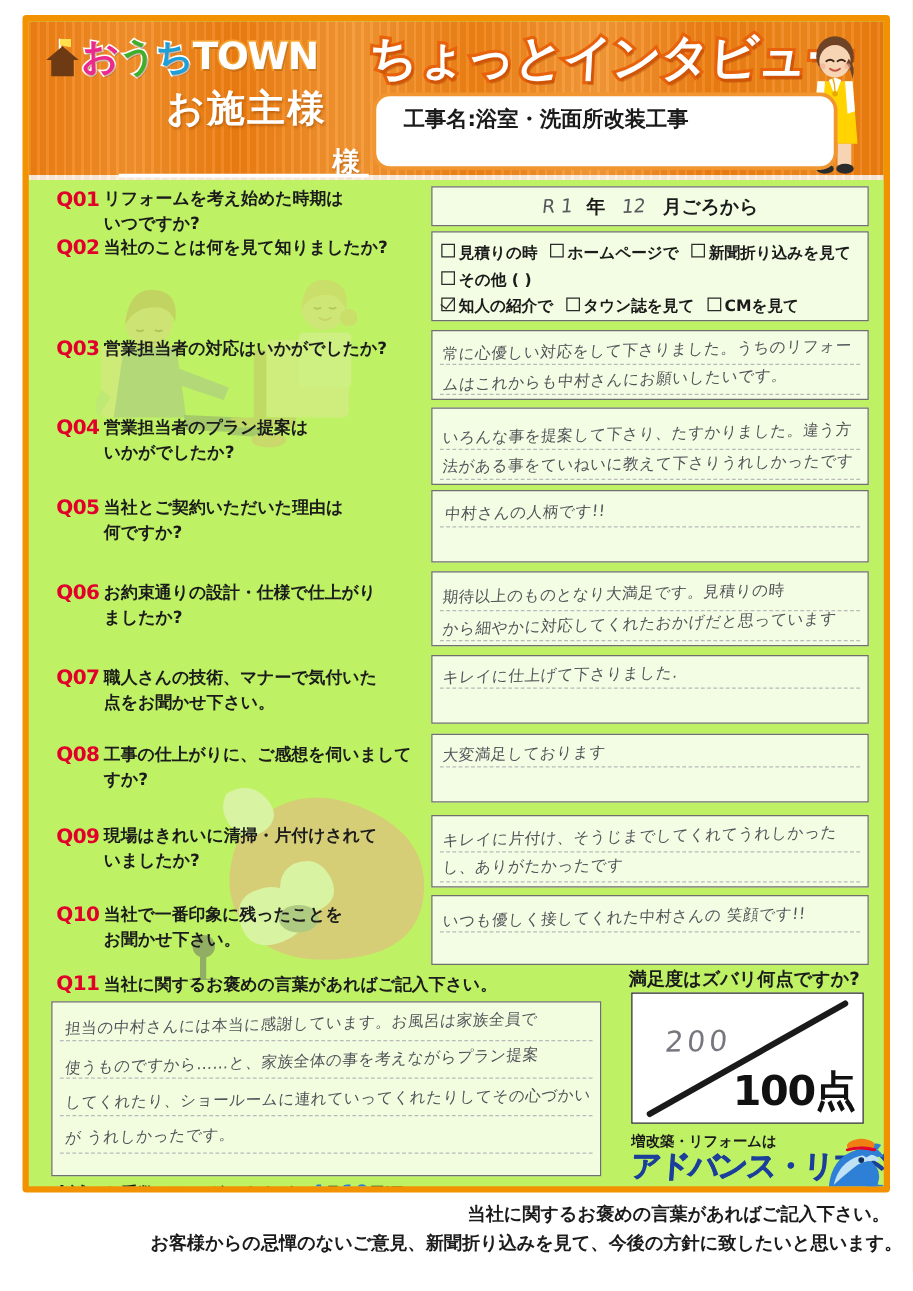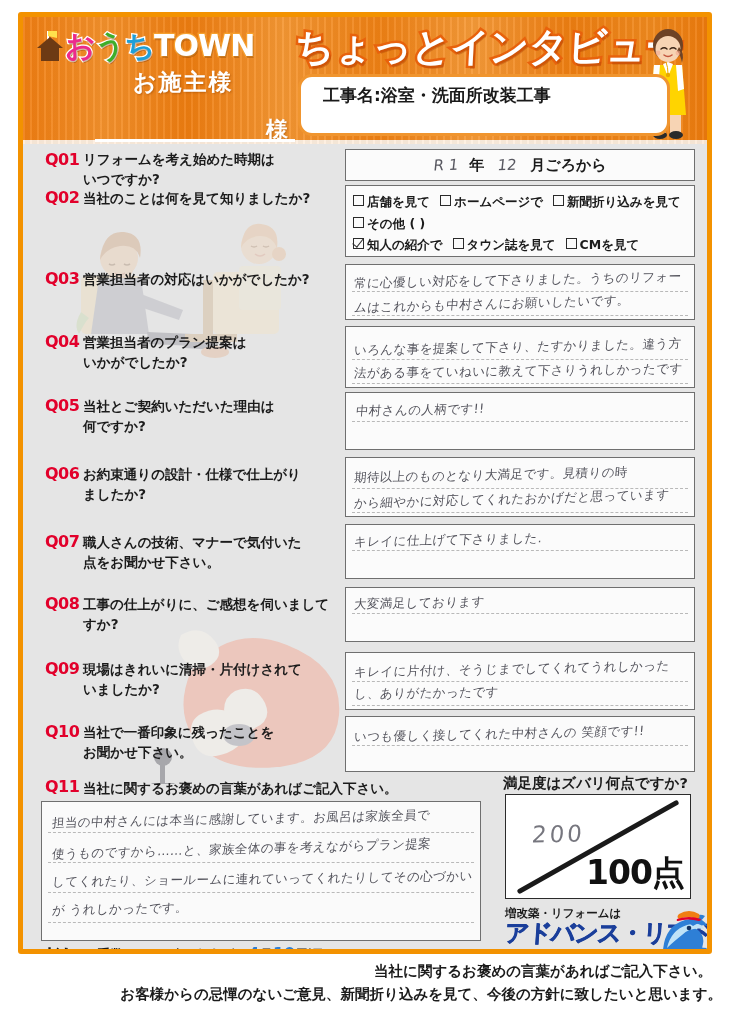--- a/index.html
+++ b/index.html
@@ -27,21 +27,21 @@
 
   
   .sheet {
     position: absolute;
     left: 18px;
     top: 12px;
     width: 694px;
     height: 942px;
     border: 5px solid #F39200;
     border-radius: 3px;
-    background: #e5e5e5;
+    background: #bef264;
     box-sizing: border-box;
     overflow: hidden;
   }
 
   
   .header {
     position: absolute;
     left: 0; top: 0;
     width: 100%;
     height: 127px;
@@ -114,21 +114,21 @@
   .lg-o{ color:#EC2A8B; }
   .lg-u{ color:#3FAE2A; }
   .lg-chi{ color:#1F9FD8; }
   .lg-town{ color:#FFFFFF; -webkit-text-stroke:2.5px #F6A02E !important; }
 
   .oseshu{
     position:absolute;
     left: 110px; top: 50px;
     font-family:"DejaVu Sans", sans-serif;
     font-weight:700;
-    font-size:23px;
+    font-size:30px;
     color:#ffffff;
     letter-spacing: 2px;
     text-shadow: 1px 1px 2px rgba(150,70,0,.5);
     z-index:4;
   }
   .sama{
     position:absolute;
     left: 243px; top: 98px;
     font-family:"DejaVu Sans", sans-serif;
     font-weight:700;
@@ -544,21 +544,21 @@
           <span class="hand">12</span>
           <span>月ごろから</span>
         </div>
       </div>
 
       <div class="qnum" style="left:22px; top:44px;">Q02</div>
       <div class="qlabel" style="left:60px; top:45px; width:270px;">当社のことは何を見て知りましたか?</div>
       <div class="ansbox" style="left:322px; top:41px; width:350px; height:72px;">
         <div class="cklist">
           <div class="ckrow">
-            <span class="ckitem"><span class="ck"></span><span>店舗を見て</span></span>
+            <span class="ckitem"><span class="ck"></span><span>見積りの時</span></span>
             <span class="ckitem"><span class="ck"></span><span>ホームページで</span></span>
             <span class="ckitem"><span class="ck"></span><span>新聞折り込みを見て</span></span>
           </div>
           <div class="ckrow">
             <span class="ckitem"><span class="ck"></span><span>その他 (                                    )</span></span>
           </div>
           <div class="ckrow">
             <span class="ckitem"><span class="ck checked"></span><span>知人の紹介で</span></span>
             <span class="ckitem"><span class="ck"></span><span>タウン誌を見て</span></span>
             <span class="ckitem"><span class="ck"></span><span>CMを見て</span></span>

